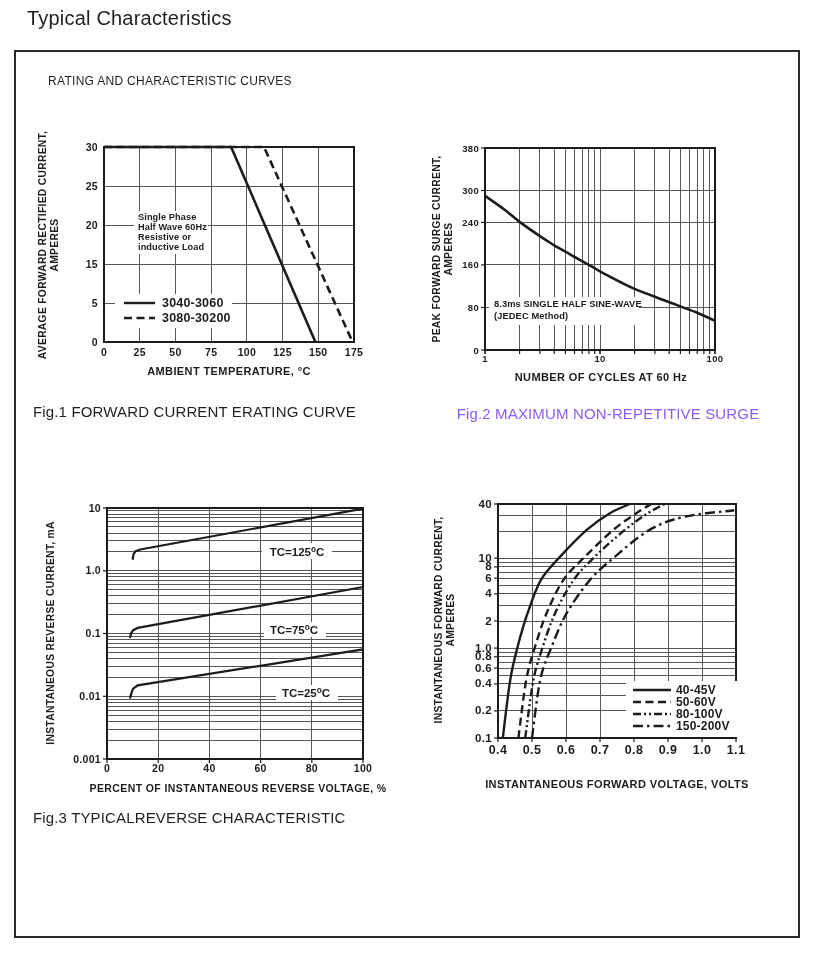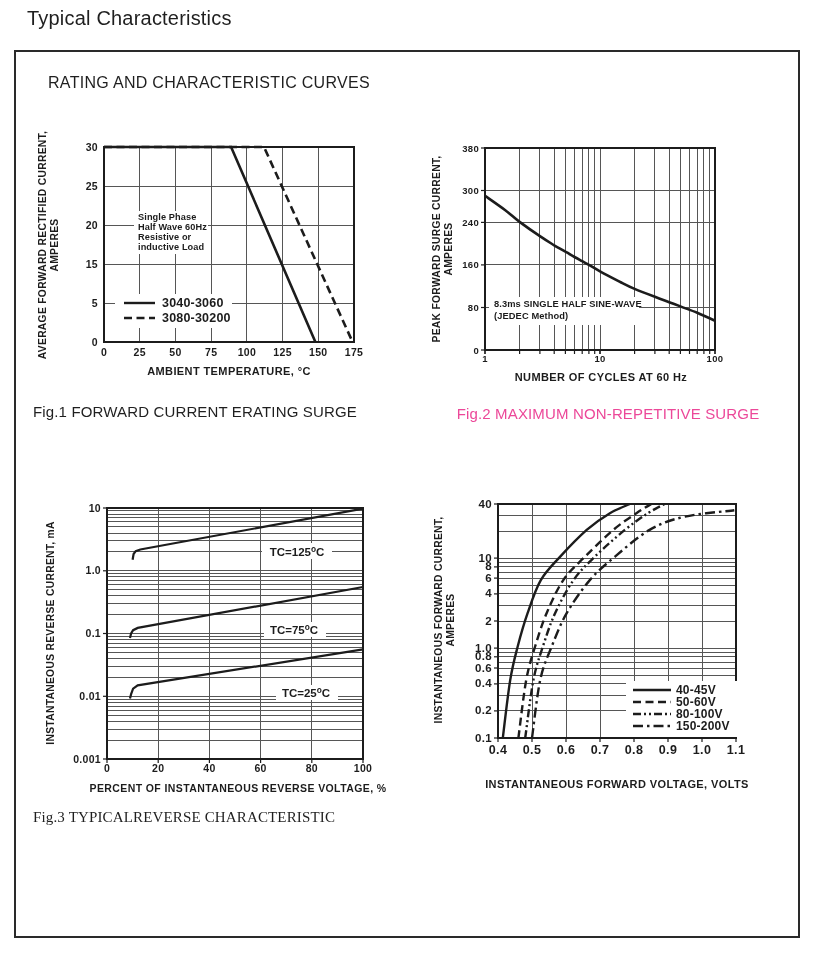--- a/index.html
+++ b/index.html
@@ -1,25 +1,25 @@
 <!DOCTYPE html>
 <html><head>
 <meta charset="utf-8">
 <style>
   html,body{margin:0;padding:0;background:#fff;}
   .page{position:relative;width:815px;height:954px;background:#fff;overflow:hidden;
         font-family:"Liberation Sans","DejaVu Sans",sans-serif;color:#1f1f1f;}
   .page-title{position:absolute;left:27px;top:7px;font-size:20px;letter-spacing:0.2px;}
   .panel{position:absolute;left:14px;top:50px;width:786px;height:888px;
          border:2px solid #2a2a2a;box-sizing:border-box;}
-  .panel-heading{position:absolute;left:32px;top:22px;font-size:16px;letter-spacing:0.3px;}
+  .panel-heading{position:absolute;left:32px;top:22px;font-size:12px;letter-spacing:0.3px;}
   #charts{position:absolute;left:0;top:0;pointer-events:none;}
   .caption{position:absolute;font-size:15px;letter-spacing:0.15px;color:#1f1f1f;white-space:nowrap;}
   .caption-center{position:absolute;width:350px;text-align:center;font-size:15px;
-                  letter-spacing:0.15px;color:#ec4899;line-height:23px;}
+                  letter-spacing:0.15px;color:#8b5cf6;line-height:23px;}
 </style>
 </head>
 <body>
 
 <div class="page">
   <div class="page-title">Typical Characteristics</div>
 
   <div class="panel">
     <div class="panel-heading">RATING AND CHARACTERISTIC CURVES</div>
   </div>
@@ -296,21 +296,21 @@
         <text x="492" y="671.5218314732842" font-size="11.5" font-weight="bold" fill="#1c1c1c" text-anchor="end" letter-spacing="0.3" font-family="&quot;Liberation Sans&quot;,&quot;DejaVu Sans&quot;,sans-serif">0.6</text>
         <text x="492" y="687.3574981206164" font-size="11.5" font-weight="bold" fill="#1c1c1c" text-anchor="end" letter-spacing="0.3" font-family="&quot;Liberation Sans&quot;,&quot;DejaVu Sans&quot;,sans-serif">0.4</text>
         <text x="492" y="714.4287490603082" font-size="11.5" font-weight="bold" fill="#1c1c1c" text-anchor="end" letter-spacing="0.3" font-family="&quot;Liberation Sans&quot;,&quot;DejaVu Sans&quot;,sans-serif">0.2</text>
         <text x="492" y="741.5" font-size="11.5" font-weight="bold" fill="#1c1c1c" text-anchor="end" letter-spacing="0.3" font-family="&quot;Liberation Sans&quot;,&quot;DejaVu Sans&quot;,sans-serif">0.1</text>
         <text x="617" y="788" font-size="11" font-weight="bold" fill="#1c1c1c" text-anchor="middle" letter-spacing="0.4" font-family="&quot;Liberation Sans&quot;,&quot;DejaVu Sans&quot;,sans-serif">INSTANTANEOUS FORWARD VOLTAGE, VOLTS</text>
         <text x="442" y="620" font-size="10.3" font-weight="bold" fill="#1c1c1c" text-anchor="middle" letter-spacing="0.3" font-family="&quot;Liberation Sans&quot;,&quot;DejaVu Sans&quot;,sans-serif" transform="rotate(-90 442 620)">INSTANTANEOUS FORWARD CURRENT,</text>
         <text x="454" y="620" font-size="10.3" font-weight="bold" fill="#1c1c1c" text-anchor="middle" letter-spacing="0.3" font-family="&quot;Liberation Sans&quot;,&quot;DejaVu Sans&quot;,sans-serif" transform="rotate(-90 454 620)">AMPERES</text>
       </g>
     </svg>
 
-  <div class="caption" style="left:33px;top:403px;">Fig.1 FORWARD CURRENT ERATING SURGE</div>
+  <div class="caption" style="left:33px;top:403px;">Fig.1 FORWARD CURRENT ERATING CURVE</div>
 
   <div class="caption-center" style="left:433px;top:402px;">
     <div>Fig.2 MAXIMUM NON-REPETITIVE SURGE</div>
   </div>
 
-  <div class="caption" style="left:33px;top:809px;font-family:Liberation Serif, serif;">Fig.3 TYPICALREVERSE CHARACTERISTIC</div>
+  <div class="caption" style="left:33px;top:809px;">Fig.3 TYPICALREVERSE CHARACTERISTIC</div>
 
 </div>
 
 </body></html>

